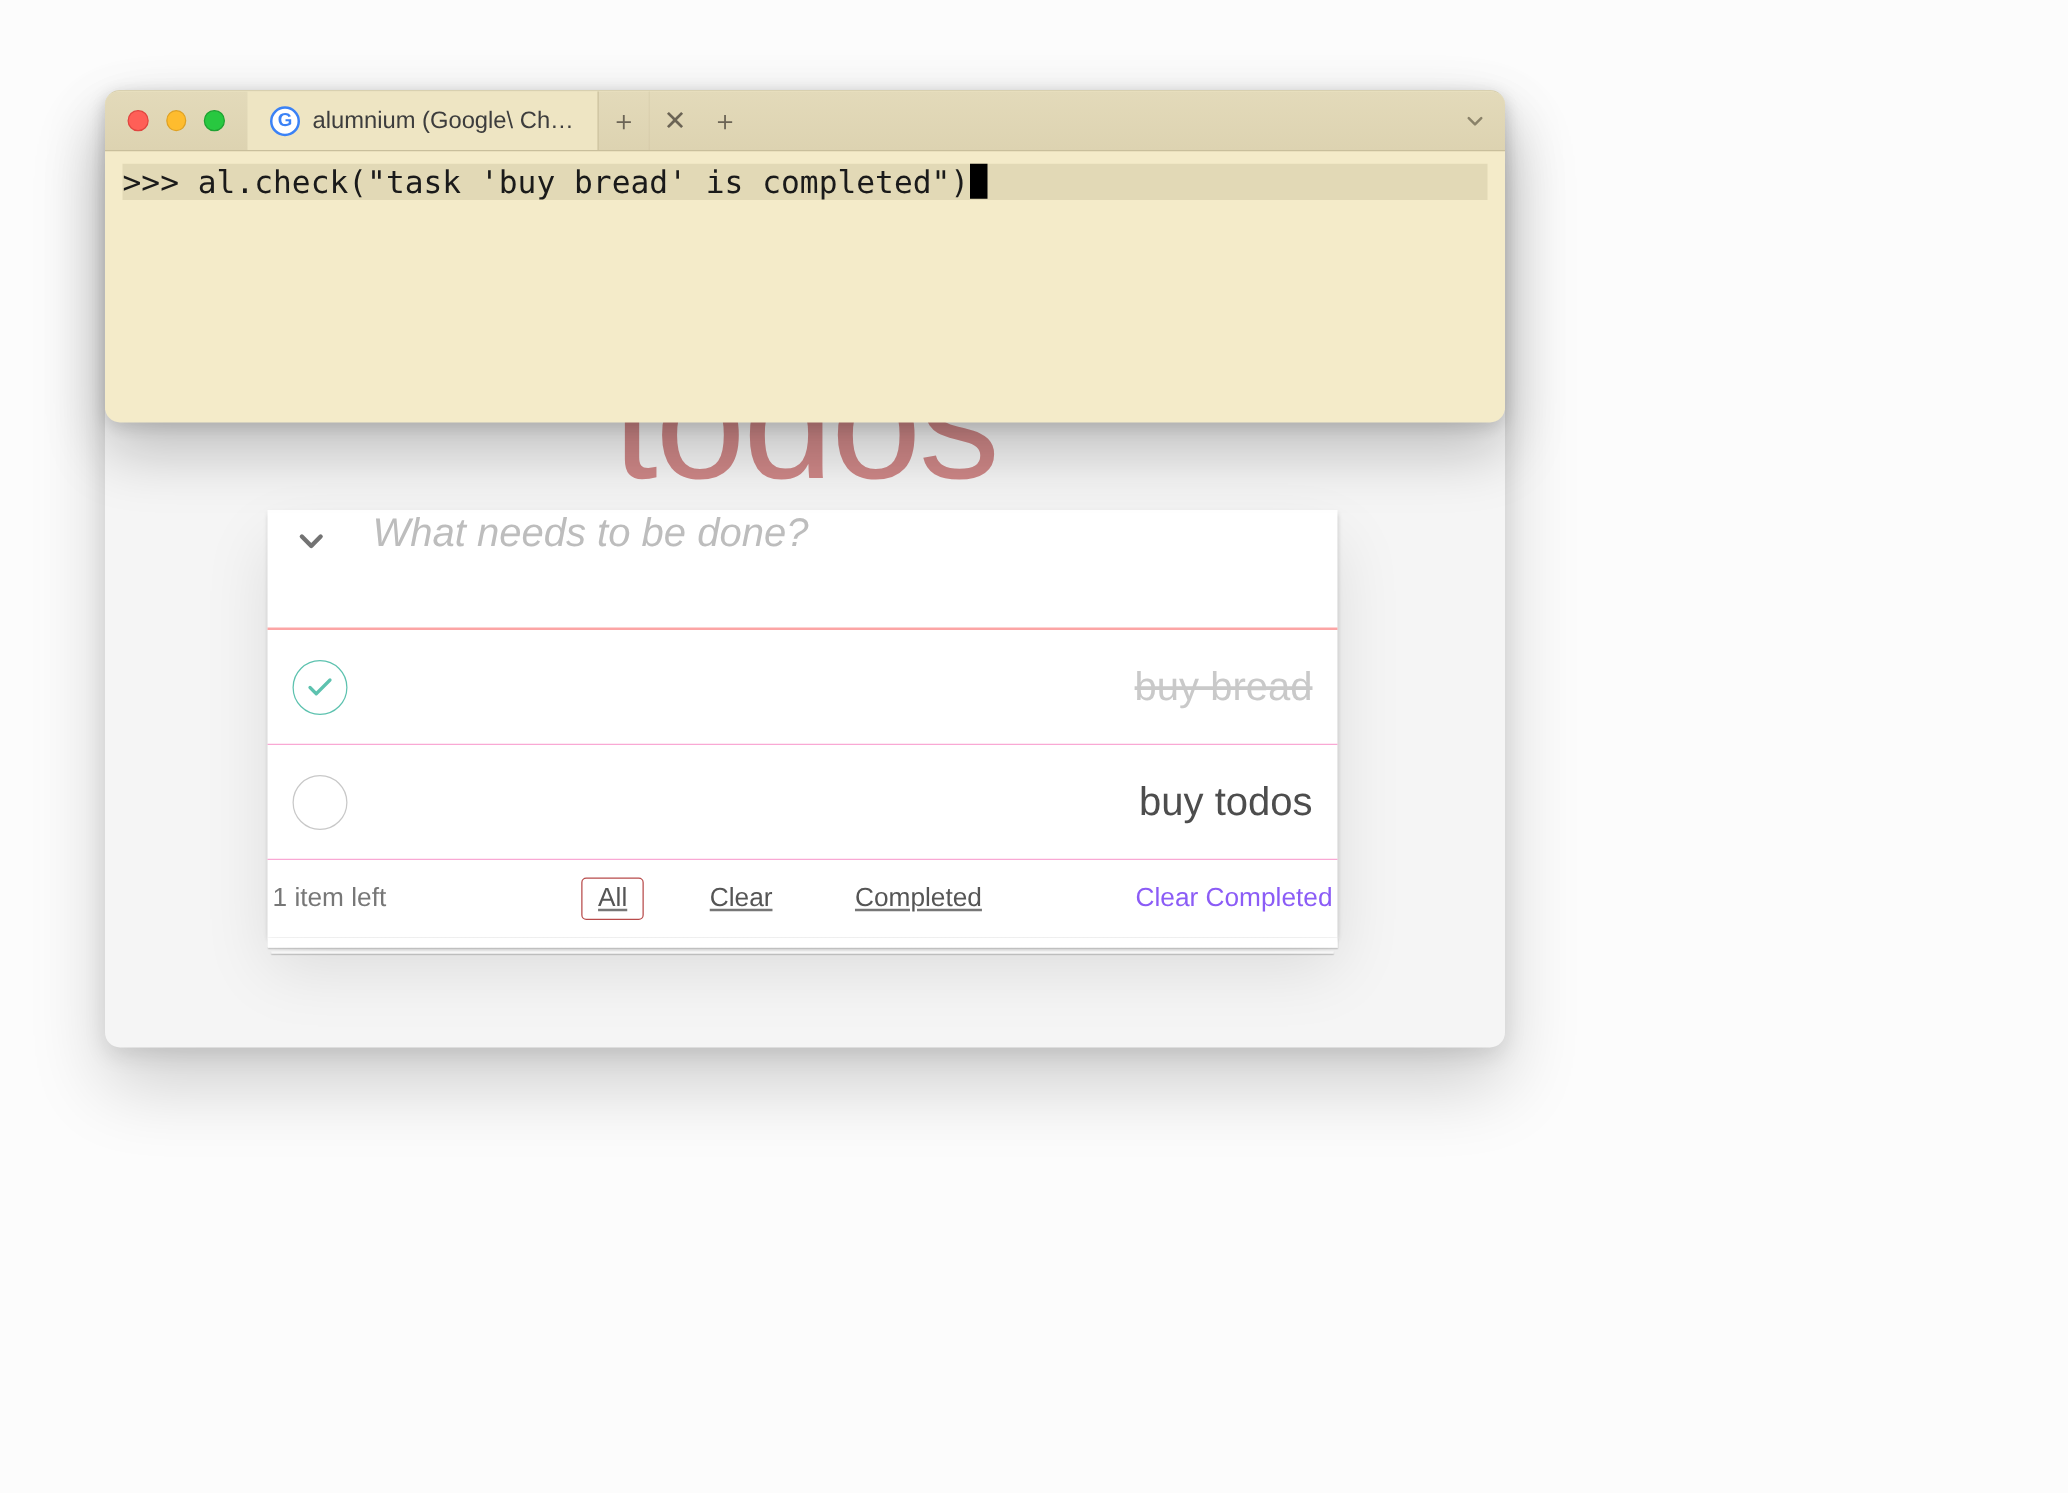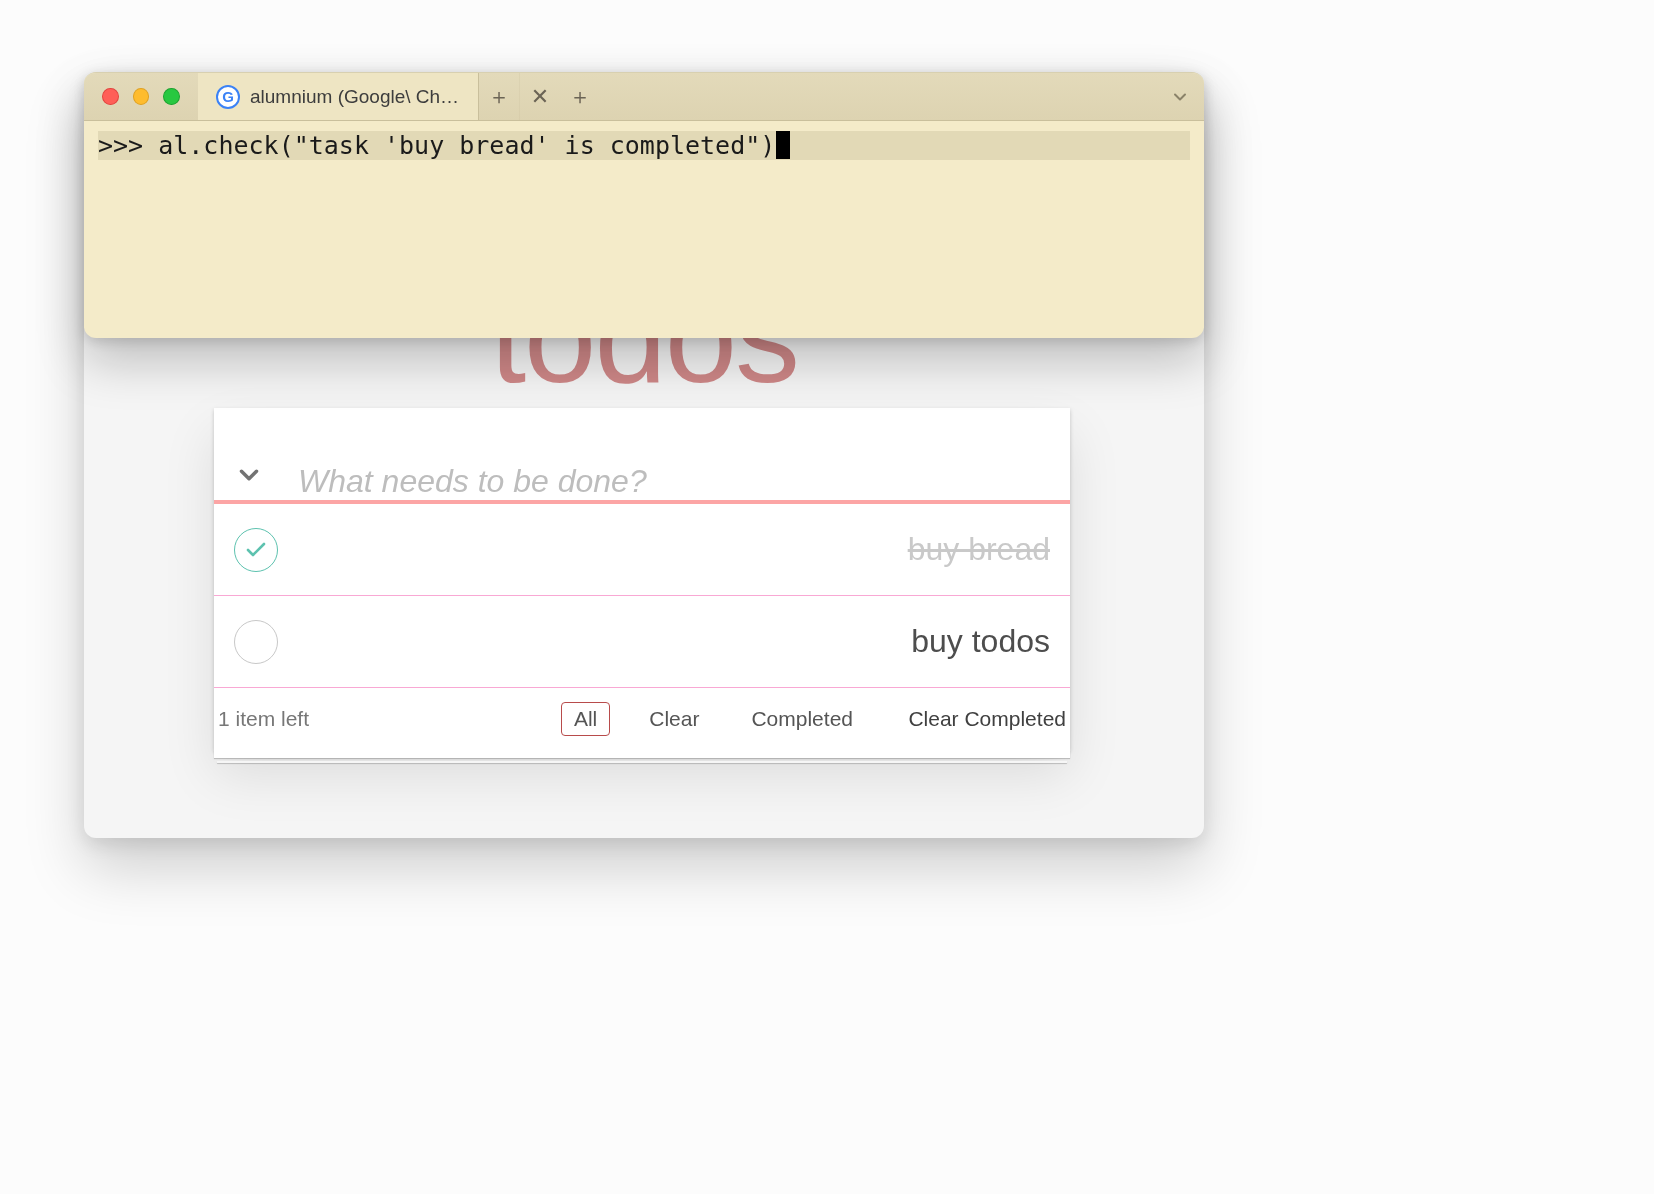--- a/index.html
+++ b/index.html
@@ -30,23 +30,23 @@
 
   
   .todo-card {
     position: absolute;
     left: 130px; top: 336px;
     width: 856px;
     background: #fff;
     box-shadow: 0 2px 4px rgba(0,0,0,0.2), 0 25px 50px rgba(0,0,0,0.1);
   }
   .new-todo-row {
-    display: flex; align-items: flex-end;
+    display: flex; align-items: flex-start;
     height: 96px;
-    border-bottom: 4px solid #fca5a5;
+    border-bottom: 2px solid #fca5a5;
     padding: 0 20px 0 10px;
   }
   .toggle-all {
     width: 50px; height: 50px;
     display: flex; align-items: center; justify-content: center;
     color: #737373;
     cursor: pointer;
     font-size: 28px;
   }
   .new-todo-input {
@@ -99,36 +99,36 @@
     background:
       linear-gradient(#fff,#fff) 0 0/100% 100% no-repeat;
     box-shadow:
       0 1px 1px rgba(0,0,0,0.2),
       0 8px 0 -3px #f6f6f6,
       0 9px 1px -3px rgba(0,0,0,0.2),
       0 16px 0 -6px #f6f6f6,
       0 17px 2px -6px rgba(0,0,0,0.2);
   }
   .count { flex: 0 0 180px; }
-  .filters { flex: 1; display: flex; gap: 26px; justify-content: flex-end; }
+  .filters { flex: 1; display: flex; gap: 40px; justify-content: center; text-decoration: underline; }
   .filter-btn {
     padding: 4px 12px;
     border: 1px solid transparent;
     border-radius: 4px;
     cursor: pointer;
     color: #555;
     font-size: 21px;
     background: none;
   }
   .filter-btn.selected { border-color: #b84b4b; }
   .clear-completed {
     flex: 0 0 200px; text-align: right;
     cursor: pointer;
     background: none; border: none;
-    font-size: 21px; color: #404040;
+    font-size: 21px; color: #8b5cf6;
   }
 
   
   .term-window {
     position: absolute;
     left: 84px; top: 72px;
     width: 1120px; height: 266px;
     background: #f4ebc9;
     border-radius: 12px;
     box-shadow: 0 24px 48px rgba(0,0,0,0.22), 0 4px 12px rgba(0,0,0,0.12);

